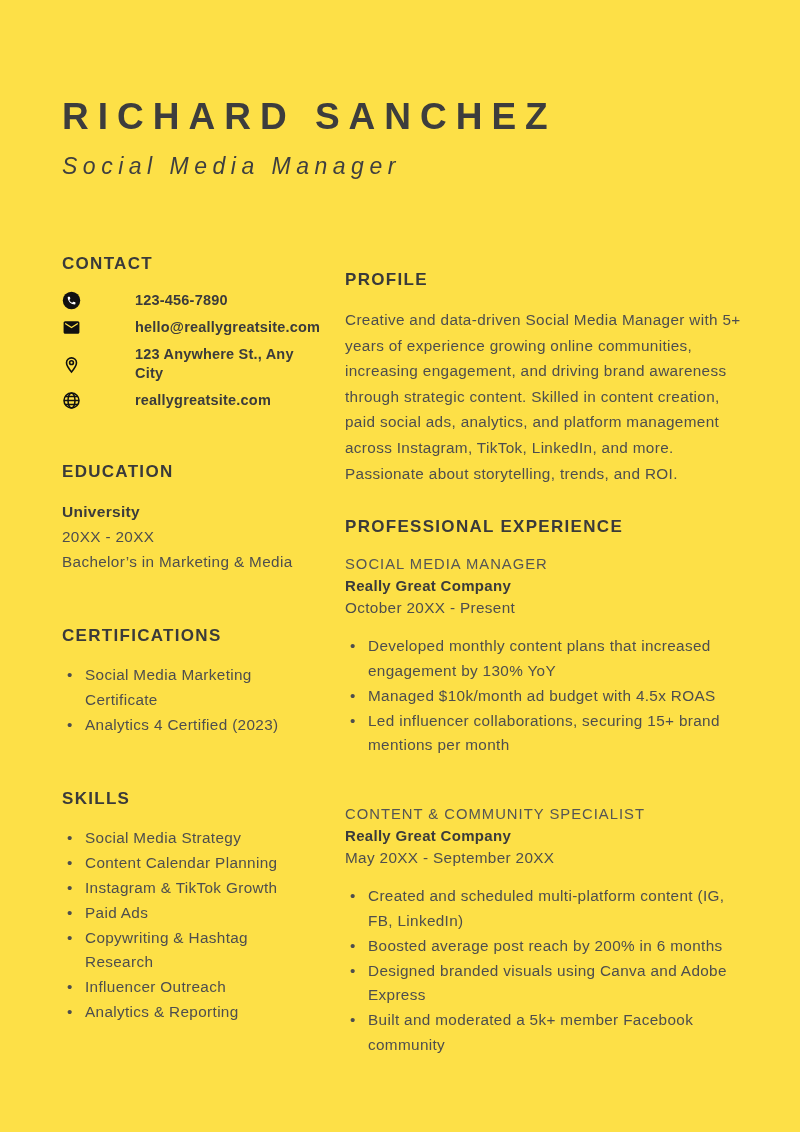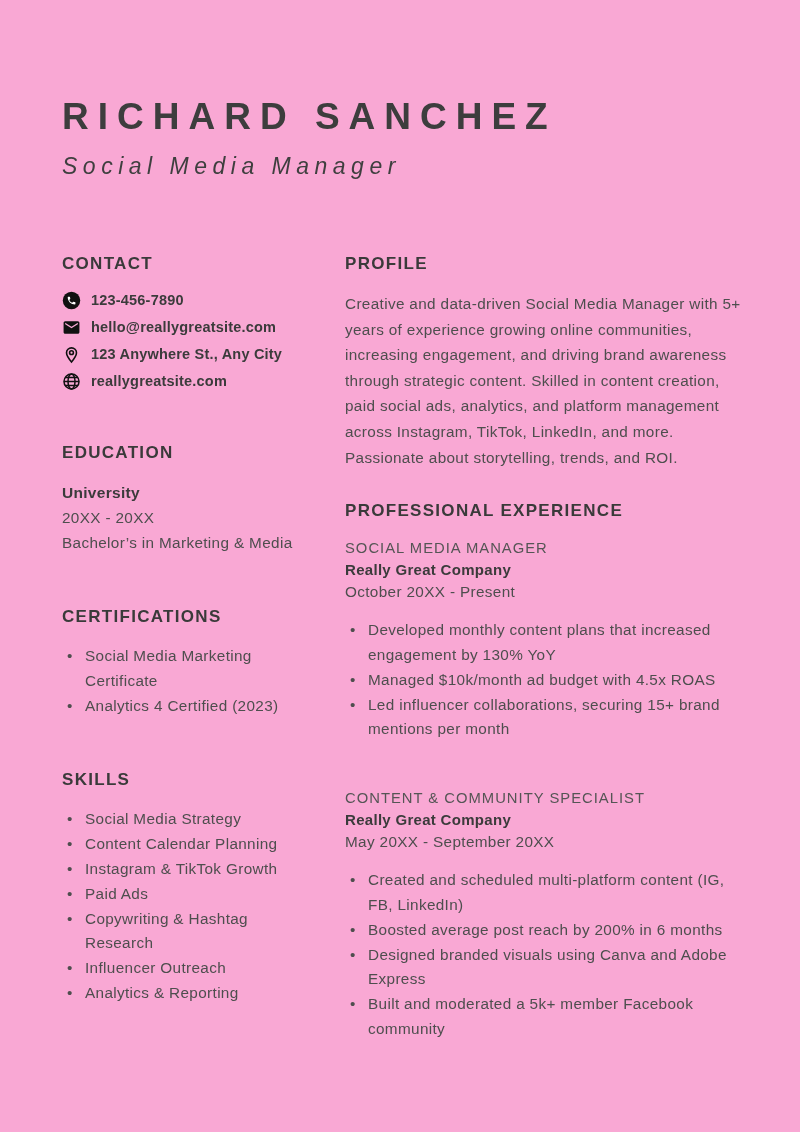--- a/index.html
+++ b/index.html
@@ -1,18 +1,18 @@
 <!DOCTYPE html>
 <html><head>
 <meta charset="utf-8">
 <style>
   html, body { margin: 0; padding: 0; background: #ffffff; }
   .page {
     width: 800px; height: 1132px;
-    background: #f9a8d4;
+    background: #fde047;
     box-sizing: border-box;
     padding: 96px 54px 0 62px;
     font-family: "Liberation Sans", sans-serif;
     color: #4e4e4e;
     overflow: hidden;
     position: relative;
   }
   
   .name {
     margin: 0;
@@ -25,38 +25,39 @@
   .job-title {
     margin-top: 15px;
     font-size: 23px;
     font-style: italic;
     letter-spacing: 5.5px;
     color: #3f3f3f;
   }
   
   .columns { display: flex; margin-top: 74px; }
   .col-left  { width: 252px; flex: none; }
-  .col-right { flex: 1; margin-left: 31px; }
+  .col-right { flex: 1; margin-left: 31px; margin-top: 16px; }
 
   .section-heading {
     margin: 0 0 17px 0;
     font-size: 17px;
     font-weight: 800;
     letter-spacing: 1.3px;
     color: #3a3a3a;
   }
   section { margin: 0; }
   .sec-gap-left  { margin-top: 52px; }
   .sec-gap-right { margin-top: 31px; }
 
   
   .contact-item {
     display: flex;
     align-items: center;
     margin-bottom: 8px;
+    gap: 44px;
   }
   .cicon { flex: none; width: 19px; height: 19px; margin-right: 10px; color: #111111; }
   .cicon svg { display: block; width: 100%; height: 100%; }
   .ctext {
     font-size: 14.5px;
     font-weight: bold;
     color: #3b3b3b;
     letter-spacing: 0.2px;
     line-height: 19px;
   }

